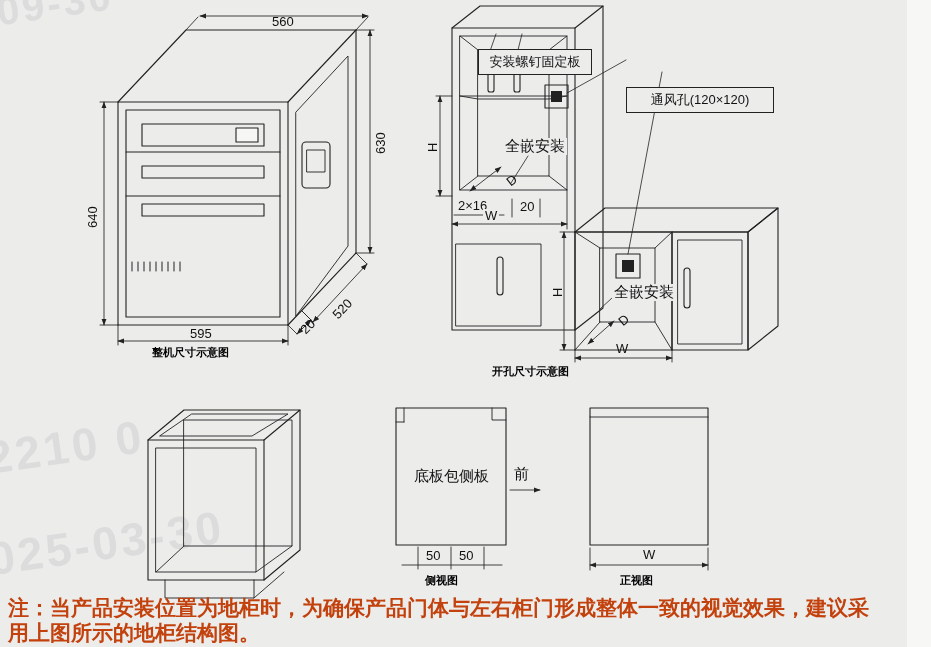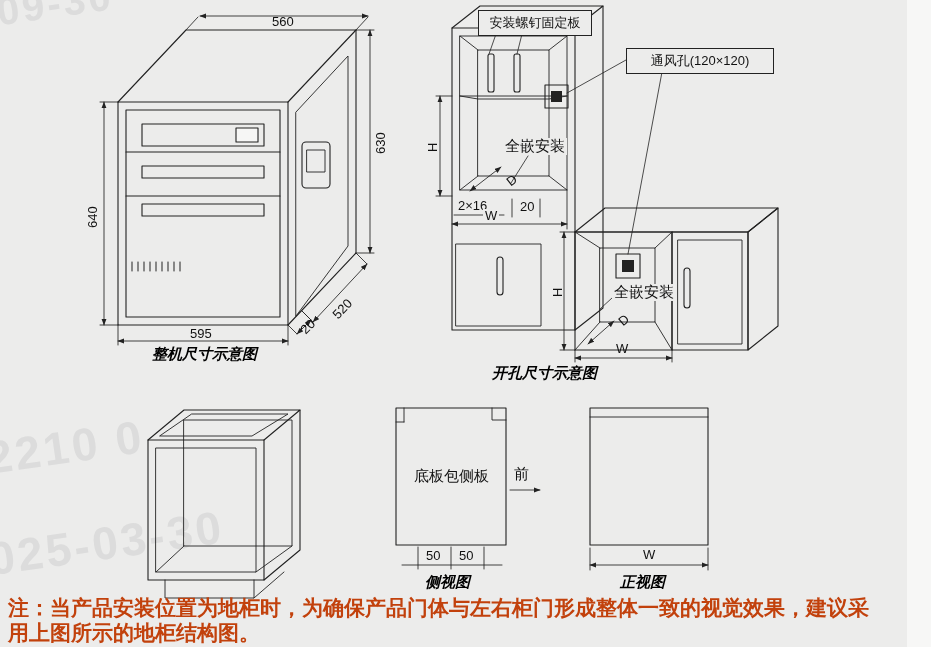--- a/index.html
+++ b/index.html
@@ -6,27 +6,27 @@
   #stage{
     position:relative;width:931px;height:647px;overflow:hidden;
     background:#ececeb;
     font-family:"Liberation Sans","DejaVu Sans",sans-serif;
     color:#111;
   }
   #stage svg{position:absolute;left:0;top:0;}
   .wm{position:absolute;color:#dcdcdc;font-weight:700;letter-spacing:3px;white-space:nowrap;pointer-events:none;}
   .lbl{position:absolute;font-size:13px;color:#111;white-space:nowrap;line-height:1.1;}
   .cjk{font-size:15px;text-align:right;}
-  .cap{position:absolute;font-size:15px;font-weight:700;color:#000;white-space:nowrap;font-style:italic;}
+  .cap{position:absolute;font-size:11px;font-weight:700;color:#000;white-space:nowrap;}
   .r90{transform:rotate(-90deg);transform-origin:0 0;}
   .mask{background:#ececeb;padding:0 2px;}
   .boxlbl{
     position:absolute;border:1px solid #222;background:#ececeb;
     display:flex;align-items:center;justify-content:center;
-    font-size:13px;color:#111;white-space:nowrap;
+    font-size:13px;color:#111;white-space:nowrap;margin-top:39px;
   }
   .note{position:absolute;left:8px;top:595px;font-size:21px;font-weight:700;color:#c2410c;line-height:25px;white-space:nowrap;}
   .edge{position:absolute;right:0;top:0;width:24px;height:647px;background:#f7f7f6;}
 </style>
 </head>
 <body>
 
 <div id="stage">
 
   <div class="wm" style="left:-70px;top:-14px;font-size:40px;transform:rotate(-8deg);">25-09-30</div>

